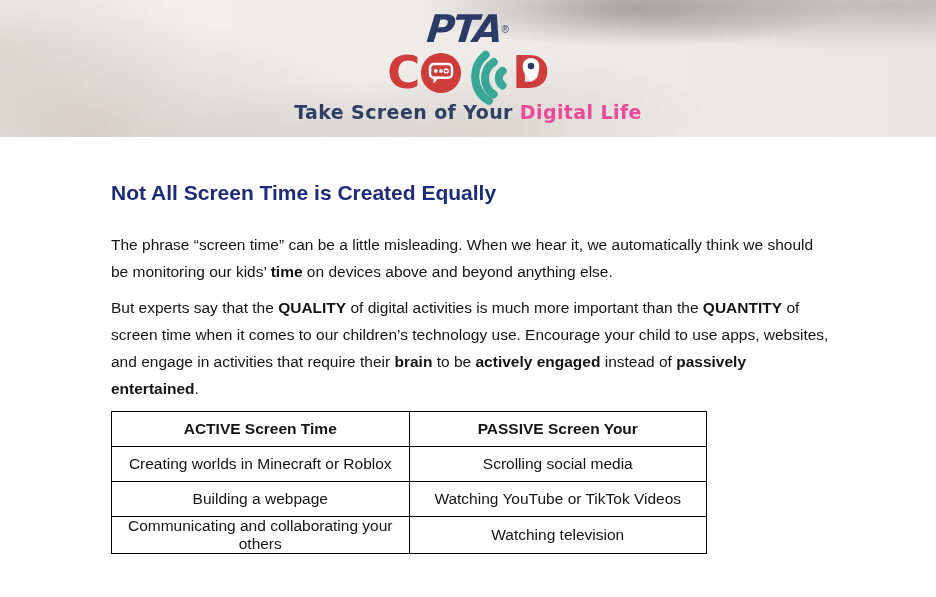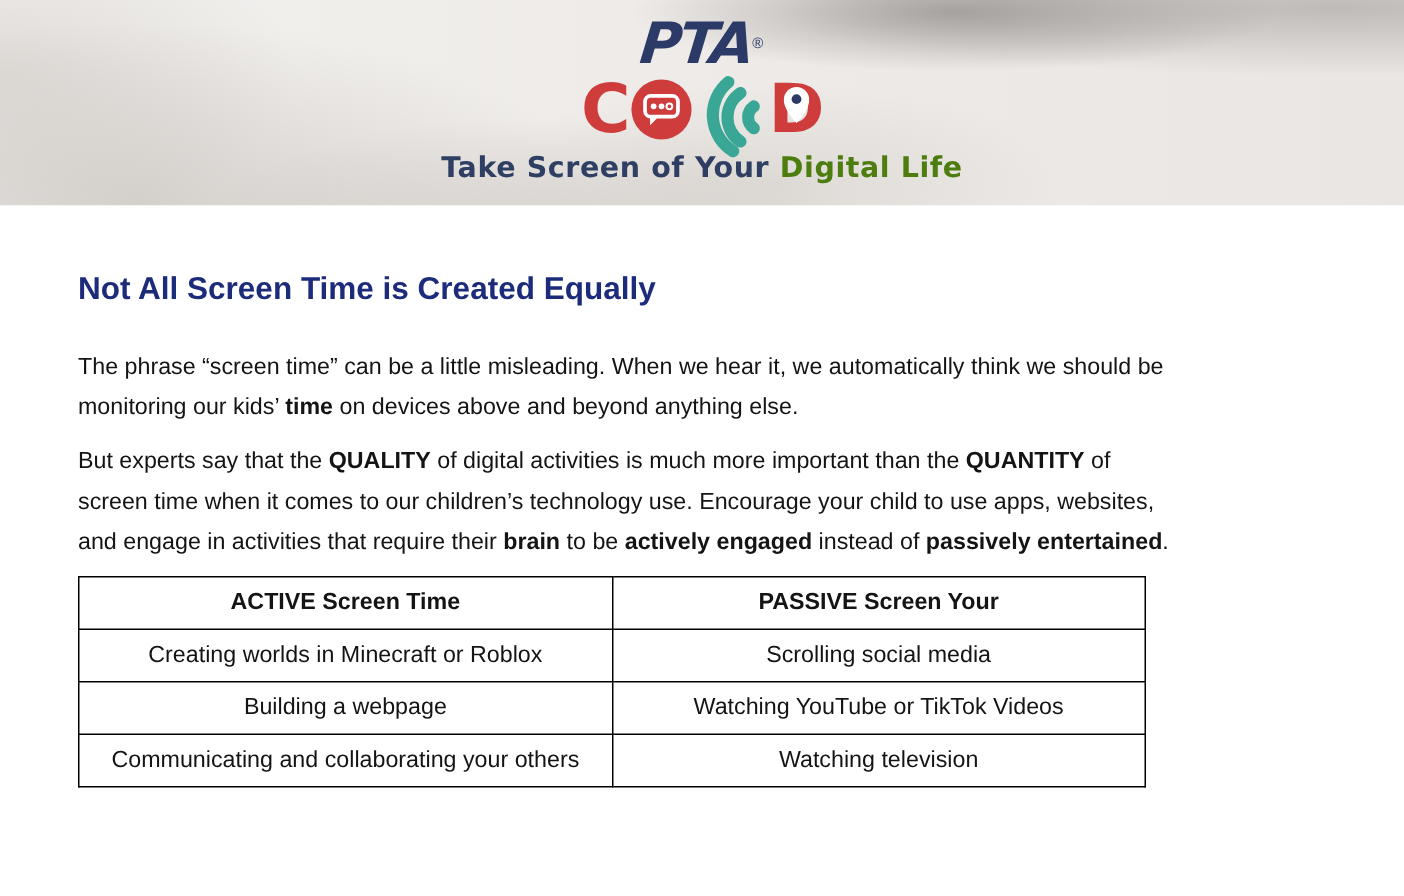--- a/index.html
+++ b/index.html
@@ -40,37 +40,37 @@
   .bubble-o svg { width:42px; height:42px; display:block; }
   .wifi { width:42px; height:58px; margin:0 3px 0 4px; flex:0 0 auto; position:relative; top:6px; }
   .wifi svg { width:42px; height:58px; display:block; }
   .d-wrap { position:relative; display:inline-block; }
   .pin { position:absolute; left:50%; top:44%; transform:translate(-50%,-50%); width:17px; height:25px; }
   .pin svg { width:17px; height:25px; display:block; }
   .tagline {
     margin-top:5px; font-size:19px; font-weight:bold; letter-spacing:0.4px;
     color:#2e3f63; font-family:"DejaVu Sans", sans-serif;
   }
-  .tag-red { color:#4d7c0f; }
+  .tag-red { color:#ec4899; }
 
   
-  .content { padding:44px 105px 0 52px; }
+  .content { padding:44px 105px 0 111px; }
   h1 {
     margin:0 0 26px 0; font-size:21px; line-height:24px; font-weight:bold;
     color:#1c2b7a;
   }
   p {
     margin:0 0 9px 0; font-size:15.5px; line-height:27px; color:#141414;
     max-width:730px;
   }
   p b { font-weight:bold; }
 
   
   table {
-    border-collapse:collapse; width:712px; margin-top:9px;
+    border-collapse:collapse; width:596px; margin-top:9px;
     table-layout:fixed;
   }
   th, td {
     border:1.5px solid #000; height:34px; text-align:center; vertical-align:middle;
     font-size:15.5px; color:#141414; padding:0 4px;
   }
   th { font-weight:bold; }
 </style>
 </head>
 <body>

